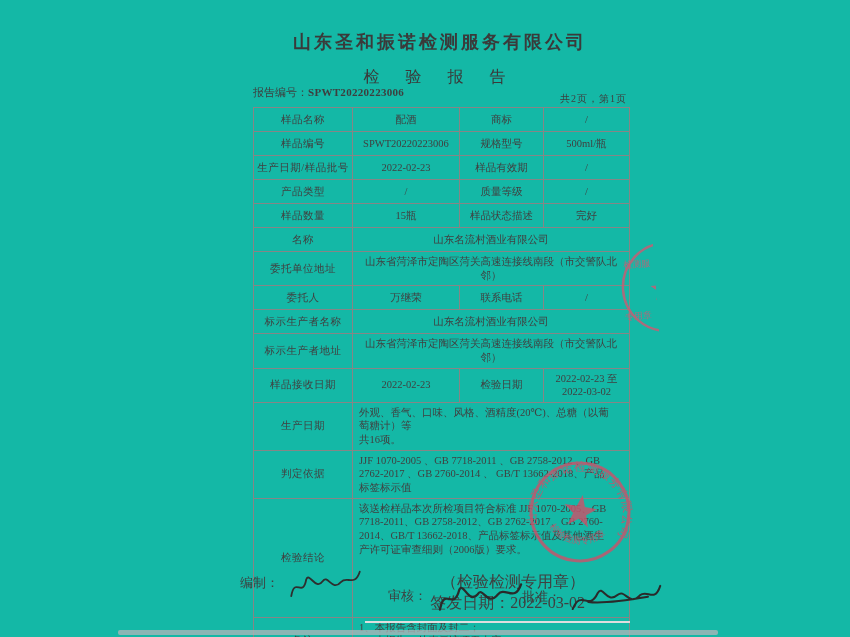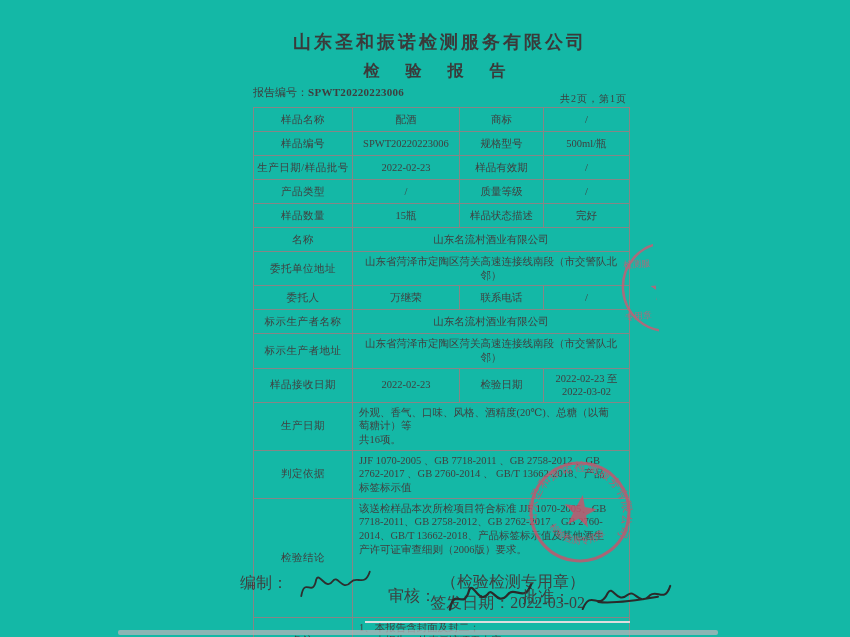--- a/index.html
+++ b/index.html
@@ -7,21 +7,21 @@
     width:850px;height:637px;position:relative;overflow:hidden;
     background:#fdfdfc;
     font-family:"Liberation Serif","DejaVu Serif",serif;
     color:#3e3e3e;
   }
   .page{position:absolute;inset:0;background:#14b8a6;}
 
   
   .doc-header{position:absolute;left:170px;top:30px;width:540px;text-align:center;}
   .company-name{font-size:18px;font-weight:bold;letter-spacing:3px;color:#3a3a3a;}
-  .report-title{font-size:16px;font-weight:bold;letter-spacing:11px;margin-top:7px;color:#3a3a3a;}
+  .report-title{font-size:16px;font-weight:normal;letter-spacing:11px;margin-top:13px;color:#3a3a3a;}
   .meta-row{position:absolute;left:253px;top:85px;width:376px;font-size:11px;}
   .report-no{font-weight:bold;letter-spacing:.3px;}
   .pagination{position:absolute;right:2px;top:7px;font-size:10px;letter-spacing:1px;}
 
   
   table.report{
     position:absolute;left:253px;top:107px;width:376px;
     border-collapse:collapse;table-layout:fixed;
     font-size:10.5px;line-height:1.3;color:#404040;
   }
@@ -30,21 +30,21 @@
     padding:3px 3px;height:17px;
     text-align:center;vertical-align:middle;
     overflow:hidden;
   }
   table.report td.lbl{letter-spacing:.5px;}
   table.report td.left{text-align:left;padding-left:6px;padding-right:20px;}
   .sub-line{text-align:right;padding-right:24px;font-size:16px;}
   .sub-line.first{margin-top:16px;}
 
   
-  .footer-line{position:absolute;top:560px;left:240px;width:420px;height:60px;font-size:16px;}
+  .footer-line{position:absolute;top:560px;left:240px;width:420px;height:60px;font-size:13px;}
   .sig-block{position:absolute;white-space:nowrap;}
   .sig-block svg{vertical-align:middle;margin-left:4px;}
   .sig-prepared{left:0;top:8px;}
   .sig-reviewed{left:148px;top:18px;}
   .sig-approved{left:282px;top:20px;}
 
   
   .big-stamp{position:absolute;left:527px;top:459px;transform:rotate(9deg);opacity:.82;}
   .edge-stamp-clip{position:absolute;left:619px;top:241px;width:37px;height:96px;overflow:hidden;opacity:.8;transform:rotate(-4deg);}
 

